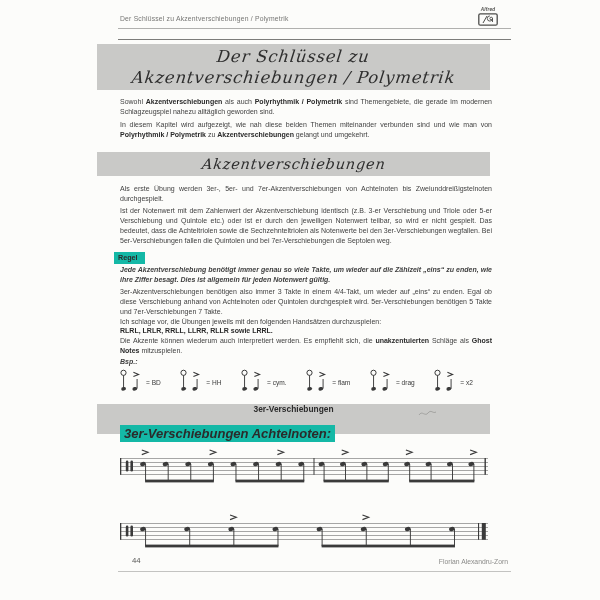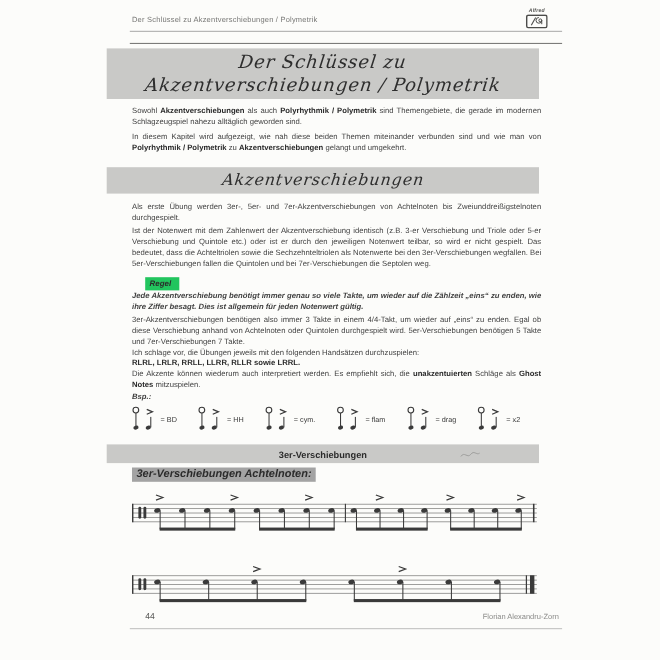--- a/index.html
+++ b/index.html
@@ -16,26 +16,26 @@
   .title-box{position:absolute;left:97px;top:44px;width:393px;height:46px;background:#c9c9c7;
              display:flex;flex-direction:column;align-items:center;justify-content:center;}
   .title-box .hand{font-size:16.5px;letter-spacing:0.8px;line-height:21px;}
   .section-bar{position:absolute;left:97px;top:152px;width:393px;height:24px;background:#c9c9c7;
                display:flex;align-items:center;justify-content:center;}
   .section-bar .hand{font-size:14.5px;letter-spacing:0.8px;}
   .body-text{position:absolute;left:120px;width:372px;margin:0;font-size:7px;line-height:10.1px;
              text-align:justify;color:#3f3f3f;}
   .body-text b{color:#2a2a2a;}
   .bi{font-weight:bold;font-style:italic;}
-  .regel-chip{position:absolute;left:132px;top:251.5px;background:#22c55e;font-size:7.2px;font-weight:bold;
-              font-style:italic;padding:1.5px 7px 1.5px 4px;color:#2b2b2b;}
-  .bar2{position:absolute;left:97px;top:404px;width:393px;height:17px;background:#c9c9c7;
-        display:flex;align-items:center;justify-content:center;font-size:8.4px;font-weight:bold;color:#2b2b2b;}
+  .regel-chip{position:absolute;left:114px;top:251.5px;background:#14b8a6;font-size:7.2px;font-weight:bold;
+              padding:1.5px 7px 1.5px 4px;color:#2b2b2b;}
+  .bar2{position:absolute;left:97px;top:404px;width:393px;height:30px;background:#c9c9c7;
+        display:flex;align-items:flex-start;justify-content:center;font-size:8.4px;font-weight:bold;color:#2b2b2b;}
   .squiggle{position:absolute;right:52px;top:5px;}
-  .ex-label{position:absolute;left:120px;top:425px;background:#a3a3a3;font-size:10px;font-weight:bold;
+  .ex-label{position:absolute;left:120px;top:425px;background:#14b8a6;font-size:13px;font-weight:bold;
             font-style:italic;padding:1px 4px;color:#2b2b2b;}
   #legend-row{position:absolute;left:119px;top:368px;width:354px;display:flex;justify-content:space-between;}
   .legend-item{display:flex;align-items:flex-start;gap:1px;}
   .legend-label{font-size:6.6px;color:#3a3a3a;margin-top:11px;white-space:nowrap;}
   .staff{position:absolute;left:118px;width:372px;height:42px;}
   .page-num{position:absolute;left:132px;top:556px;font-size:7.8px;color:#5c5c5a;}
   .author{position:absolute;left:118px;top:558px;width:390px;text-align:right;font-size:6.8px;color:#8b8b89;}
 </style>
 </head>
 <body>

